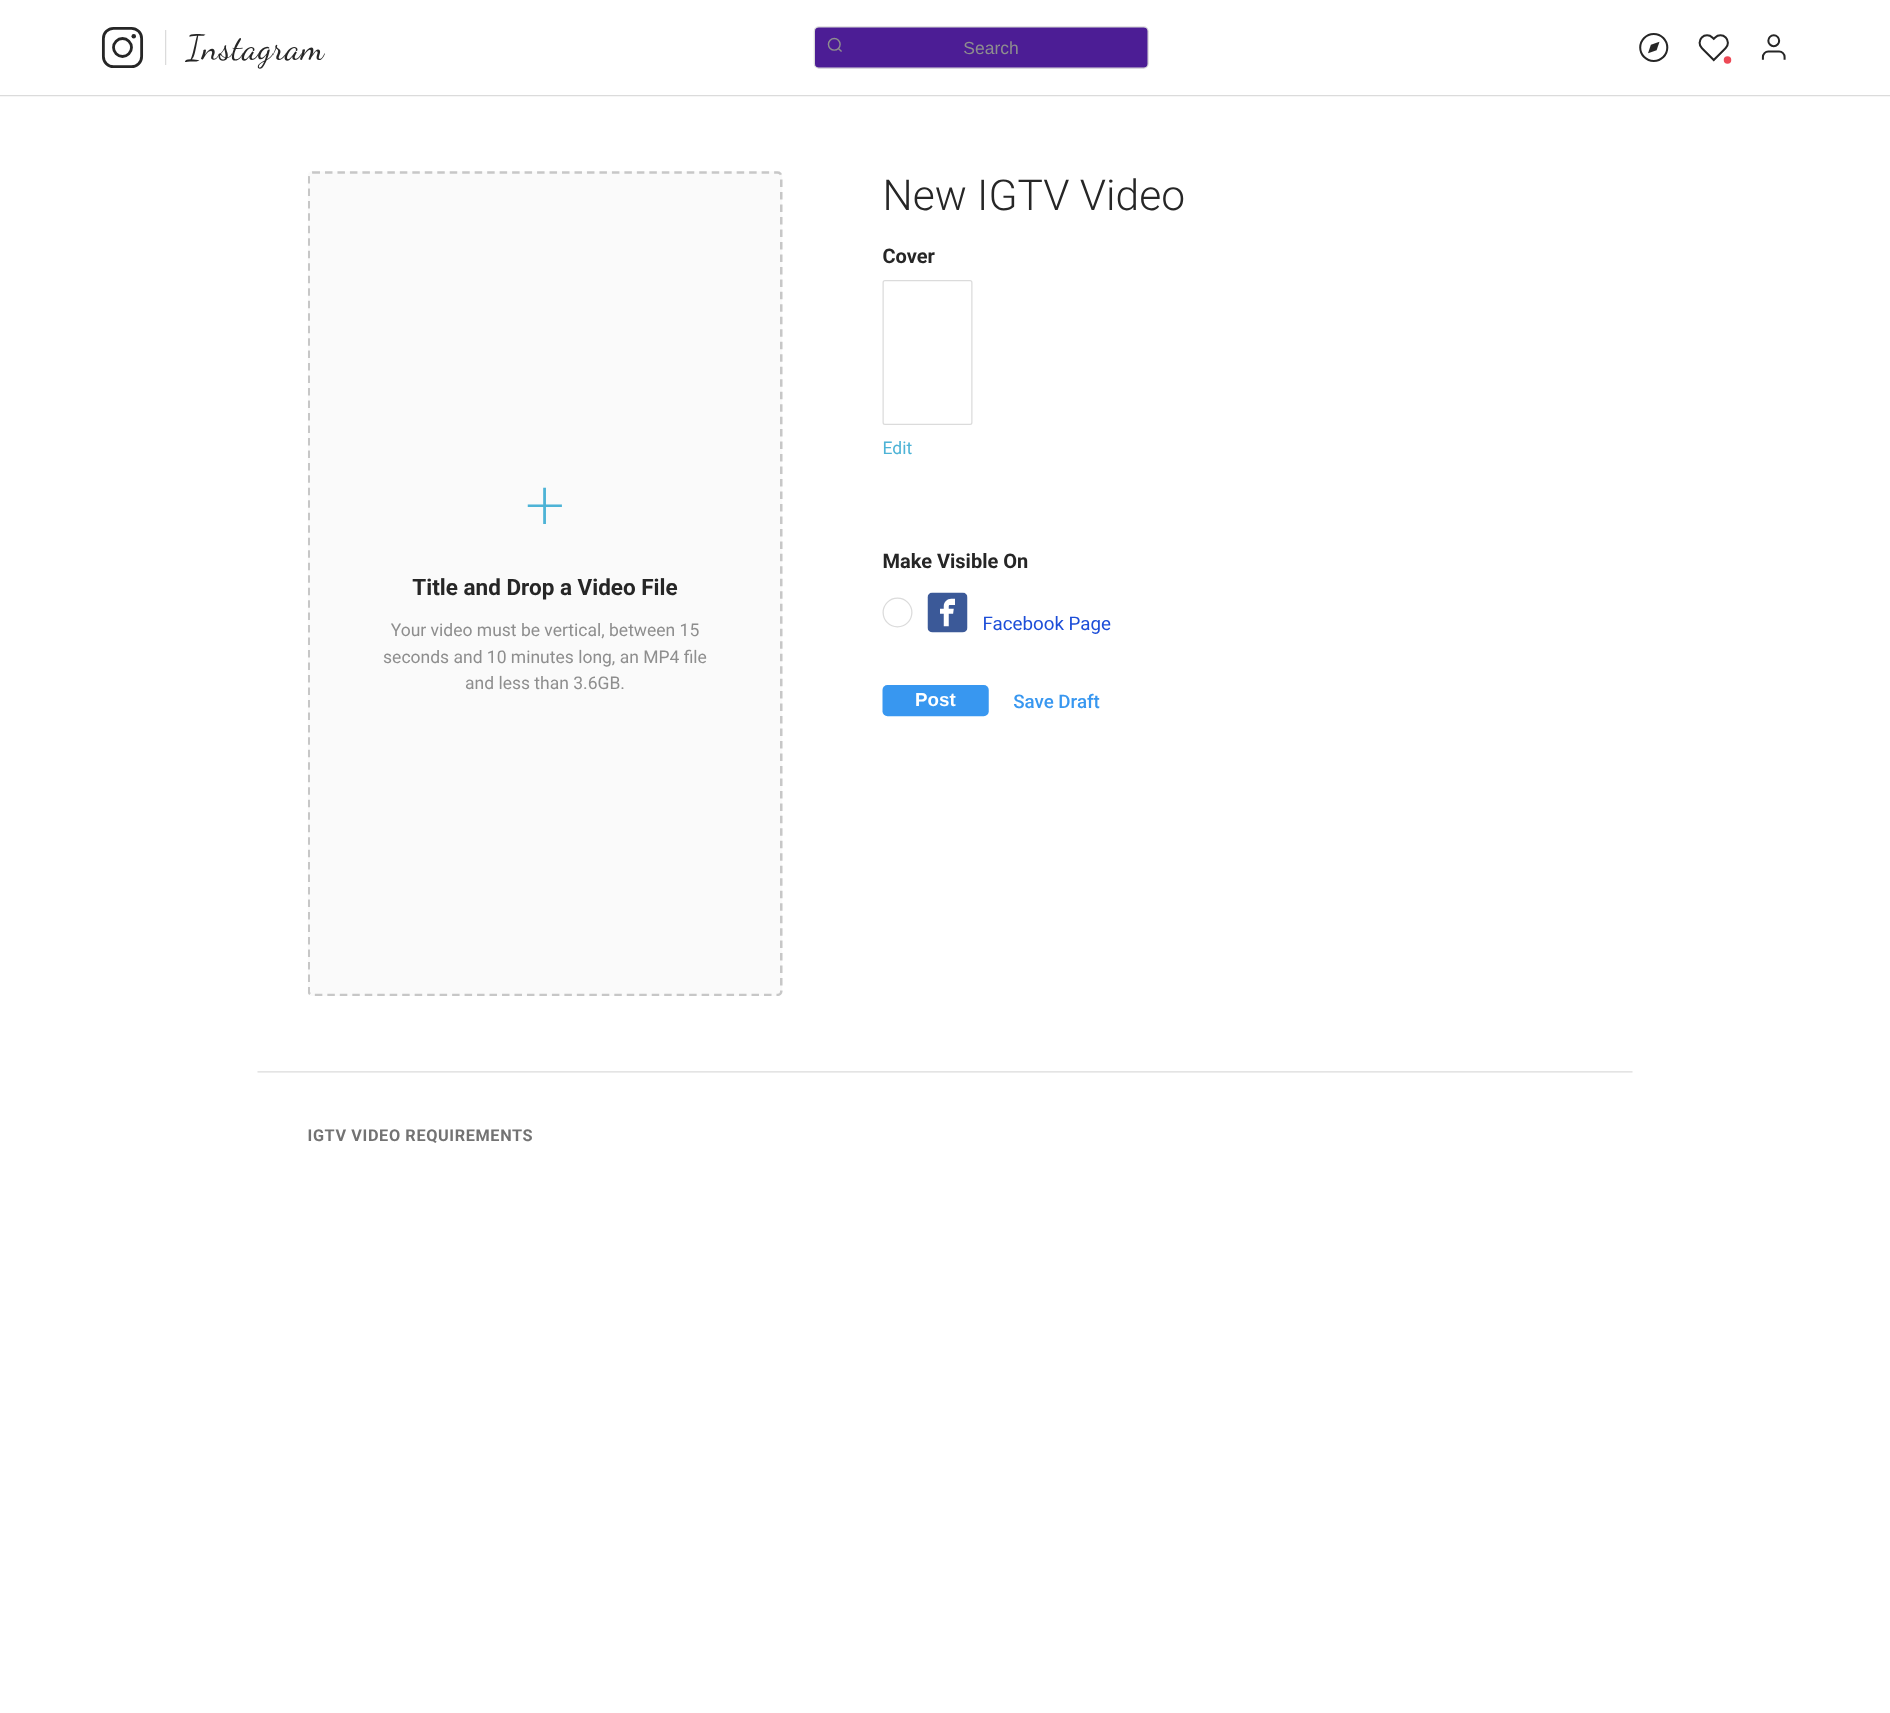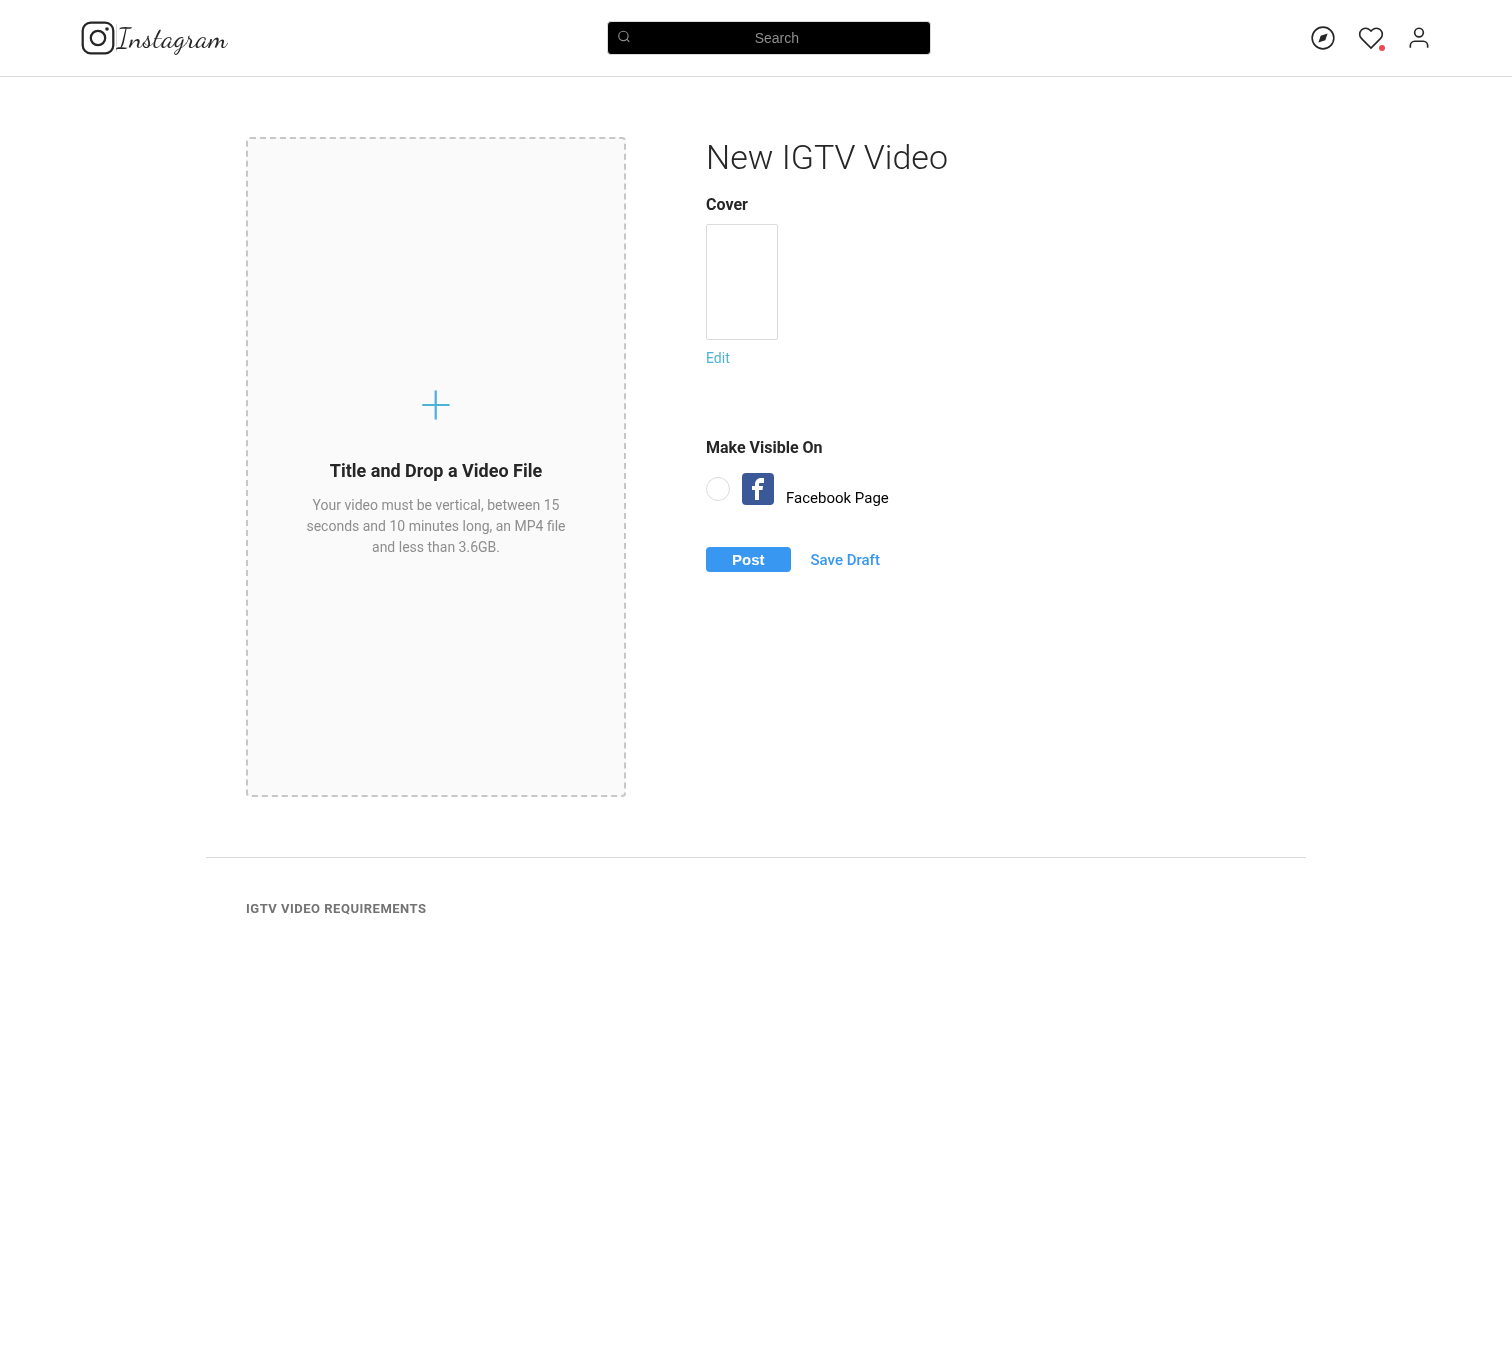--- a/index.html
+++ b/index.html
@@ -26,20 +26,21 @@
       border-bottom: 1px solid #dbdbdb;
       background: #fff;
       position: sticky;
       top: 0;
       z-index: 100;
     }
 
     .header-left {
       display: flex;
       align-items: center;
+      gap: 16px;
     }
 
     .instagram-logo-icon {
       display: flex;
       align-items: center;
     }
 
     .instagram-logo-icon svg {
       width: 36px;
       height: 36px;
@@ -57,25 +58,25 @@
       color: #262626;
       font-weight: 400;
       letter-spacing: 0.5px;
     }
 
     .search-container {
       position: relative;
     }
 
     .search-input {
-      background: #000000;
+      background: #4c1d95;
       border: 1px solid #dbdbdb;
       border-radius: 4px;
       padding: 8px 16px 8px 32px;
-      width: 324px;
+      width: 268px;
       font-size: 14px;
       color: #8e8e8e;
       outline: none;
       text-align: center;
     }
 
     .search-input::placeholder {
       color: #8e8e8e;
     }
 
@@ -262,21 +263,21 @@
     }
 
     .fb-icon {
       width: 32px;
       height: 32px;
       flex-shrink: 0;
     }
 
     .facebook-label {
       font-size: 15px;
-      color: #000000;
+      color: #1d4ed8;
       margin-top: 18px;
     }
 
     .action-row {
       display: flex;
       align-items: center;
       gap: 20px;
       margin-top: 40px;
     }
 

